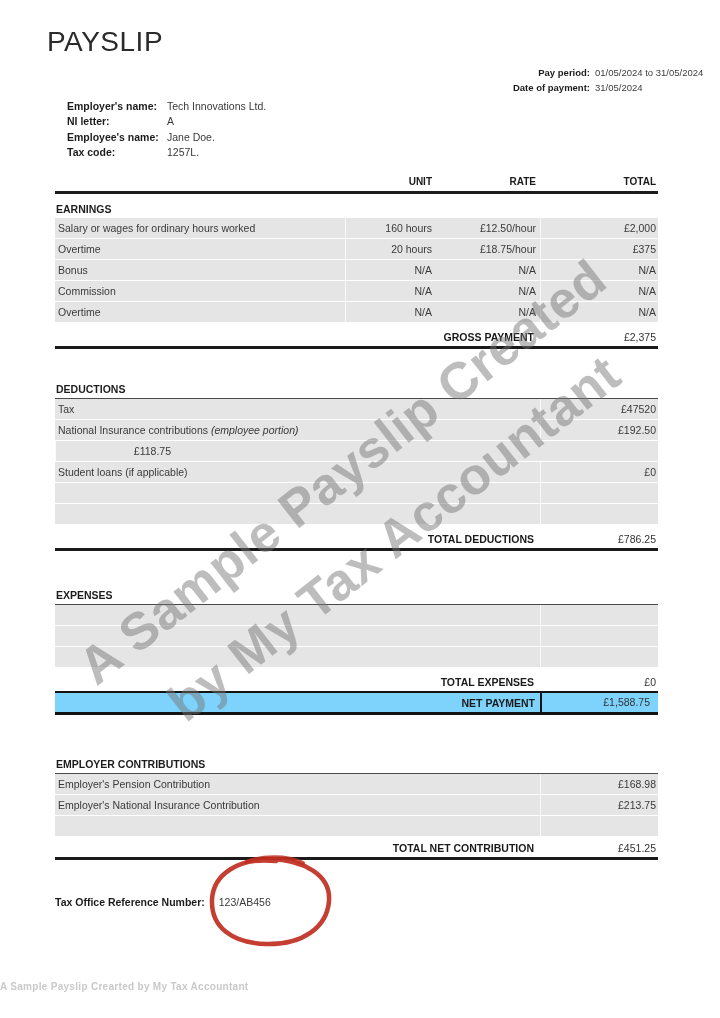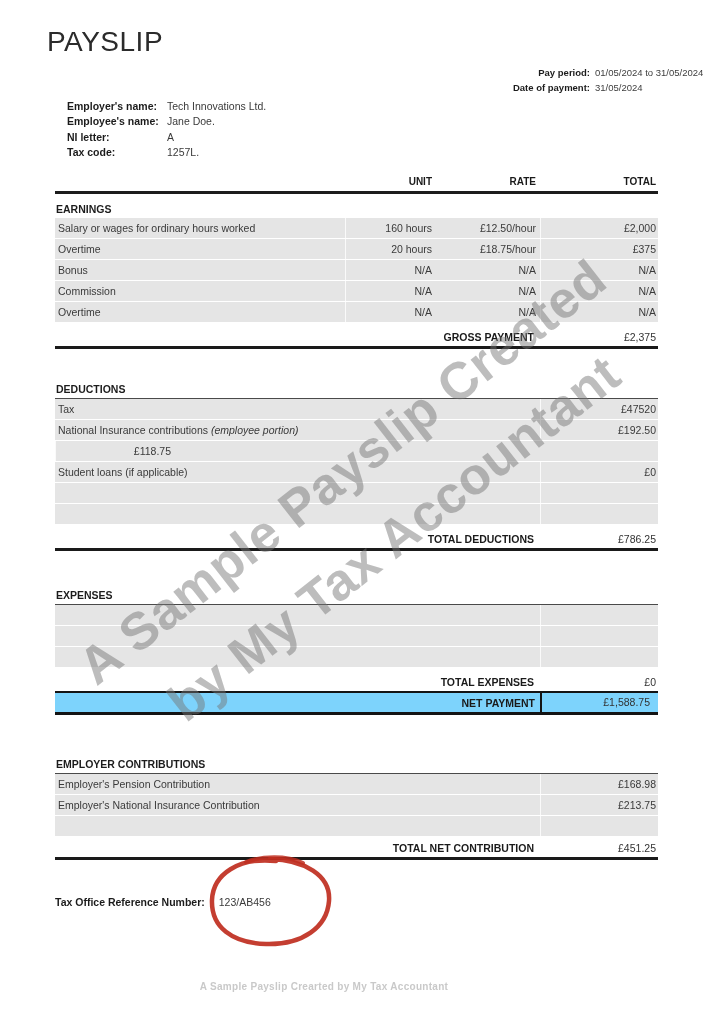--- a/index.html
+++ b/index.html
@@ -51,21 +51,21 @@
   .taxref { position:absolute; top:896px; left:55px; font-size:10.5px; display:flex; }
   .taxref-label { font-weight:bold; color:#1c1c1c; }
   .taxref-value { margin-left:14px; color:#3a3a3a; }
 
   .circle-svg { position:absolute; left:204px; top:852px; z-index:40; pointer-events:none; }
 
   .watermark { position:absolute; left:368px; top:505px; transform:translate(-50%,-50%) rotate(-38deg);
     font-size:52px; font-weight:bold; line-height:84px; text-align:center; white-space:nowrap;
     color:rgba(118,118,118,0.48); letter-spacing:0.5px; z-index:30; pointer-events:none; }
 
-  .footer { position:absolute; top:981px; left:0; width:648px; text-align:center;
+  .footer { position:absolute; top:981px; left:0; width:648px; 
     font-size:10px; font-weight:bold; color:#c9c9c9; letter-spacing:0.3px; }
 </style>
 </head>
 <body>
 
 <div class="page">
 
   <div class="title">PAYSLIP</div>
 
   <div class="meta">
@@ -78,26 +78,26 @@
       <span class="meta-value">31/05/2024</span>
     </div>
   </div>
 
   <div class="info">
     <div class="info-row">
       <span class="info-label">Employer's name:</span>
       <span class="info-value">Tech Innovations Ltd.</span>
     </div>
     <div class="info-row">
+      <span class="info-label">NI letter:</span>
+      <span class="info-value">A</span>
+    </div>
+    <div class="info-row">
       <span class="info-label">Employee's name:</span>
       <span class="info-value">Jane Doe.</span>
-    </div>
-    <div class="info-row">
-      <span class="info-label">NI letter:</span>
-      <span class="info-value">A</span>
     </div>
     <div class="info-row">
       <span class="info-label">Tax code:</span>
       <span class="info-value">1257L.</span>
     </div>
   </div>
 
   <div class="sheet">
 
     <div class="thead">

